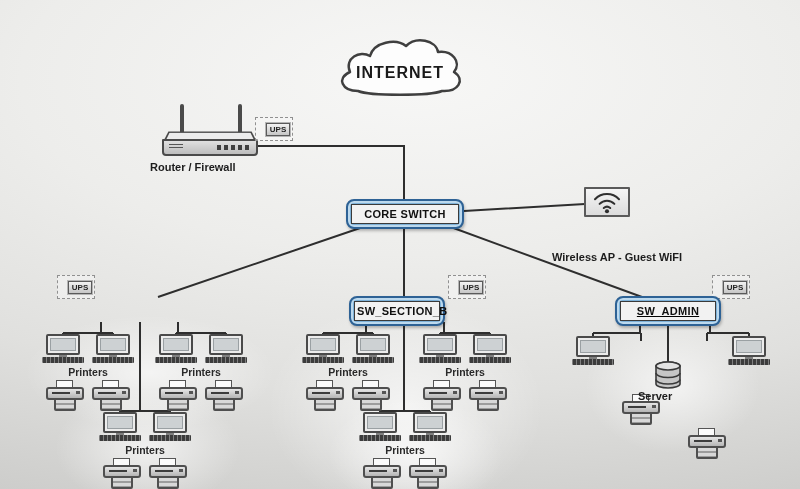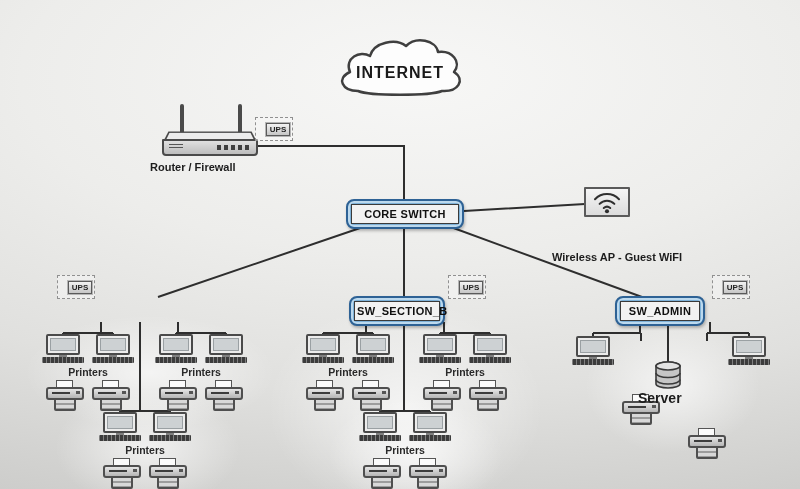--- a/index.html
+++ b/index.html
@@ -152,21 +152,21 @@
   <div class="node ups" style="left:448px;top:275px;">
     <span>UPS</span>
   </div>
   <div class="node swbox" style="left:349px;top:296px;width:96px;">
     <div class="inner">SW_SECTION_B</div>
   </div>
 
   <div class="node ups" style="left:712px;top:275px;">
     <span>UPS</span>
   </div>
-  <div class="node swbox" style="left:615px;top:296px;width:90px;">
+  <div class="node swbox" style="left:615px;top:296px;width:106px;text-decoration:underline;">
     <div class="inner">SW_ADMIN</div>
   </div>
 
   <div class="node dgroup" style="left:42px;top:334px;">
     <div class="pc-row">
       <div class="pc">
           <div class="mon">
             <div class="scr"></div>
           </div>
           <div class="stand"></div>
@@ -409,15 +409,15 @@
     </div>
 
   <div class="node server" style="left:652px;top:360px;">
     <svg width="32" height="30" viewBox="0 0 32 30">
       <path d="M4 6 a12 4 0 0 1 24 0 v18 a12 4 0 0 1 -24 0 z" fill="#c6c6c6" stroke="#3a3a3a" stroke-width="1.6"></path>
       <ellipse cx="16" cy="6" rx="12" ry="4" fill="#e3e3e3" stroke="#3a3a3a" stroke-width="1.6"></ellipse>
       <path d="M4 13 a12 4.5 0 0 0 24 0" fill="none" stroke="#3a3a3a" stroke-width="1.6"></path>
       <path d="M4 19.5 a12 4.5 0 0 0 24 0" fill="none" stroke="#3a3a3a" stroke-width="1.6"></path>
     </svg>
   </div>
-  <div class="node-label" style="left:638px;top:390px;width:60px;font-size:14px;">Server</div>
+  <div class="node-label" style="left:638px;top:390px;width:60px;font-size:11px;">Server</div>
 
 </div>
 
 </body></html>

